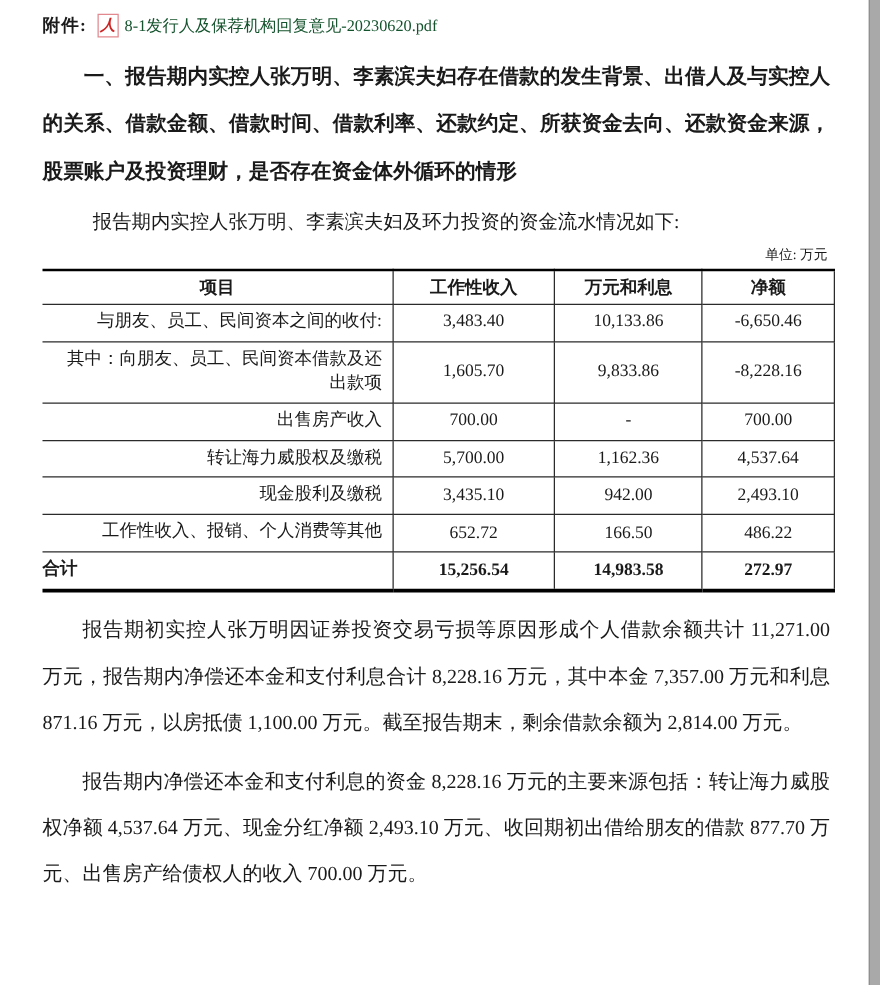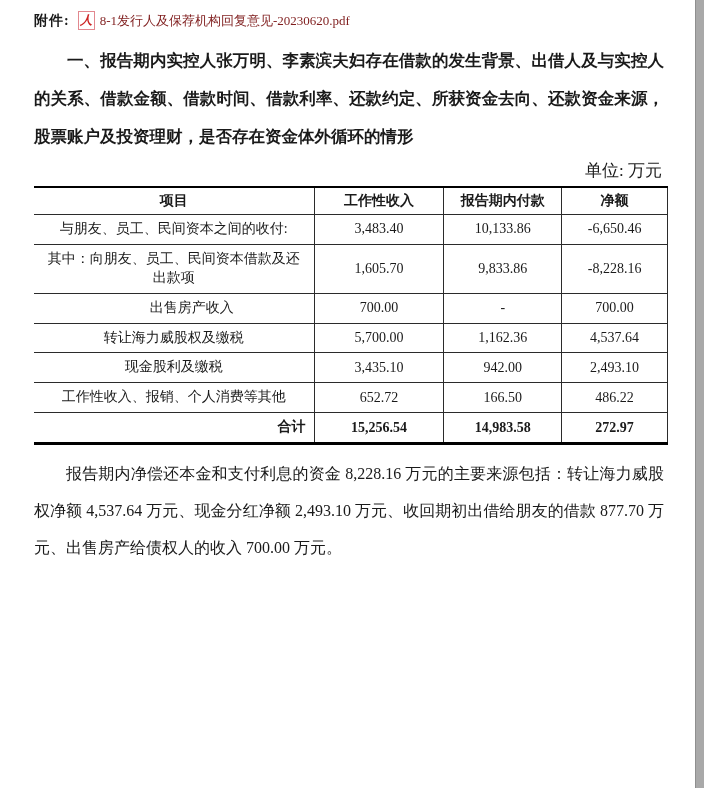--- a/index.html
+++ b/index.html
@@ -36,21 +36,21 @@
     margin: 0 5px 0 8px;
     border: 1px solid #e2888f;
     background: #ffffff;
     color: #cc2222;
     font-size: 12px;
     font-weight: bold;
     font-style: italic;
     cursor: pointer;
   }
   .att-link {
-    color: #7f1d1d;
+    color: #14532d;
     font-size: 13px;
     text-decoration: none;
     cursor: pointer;
   }
 
   
   .heading {
     margin-top: 10px;
     font-size: 16.5px;
     font-weight: bold;
@@ -63,21 +63,21 @@
   .intro {
     margin-top: 7px;
     font-size: 15.5px;
     line-height: 30px;
     text-indent: 2.6em;
   }
 
   .unit-label {
     margin-top: 3px;
     text-align: right;
-    font-size: 17px;
+    font-size: 11px;
     padding-right: 2px;
   }
 
   
   table.cashflow {
     width: 634px;
     border-collapse: collapse;
     table-layout: fixed;
     margin-top: 4px;
     border-top: 2.5px solid #000;
@@ -92,26 +92,26 @@
     border-bottom: 1px solid #2b2b2b;
     padding: 5px 8px;
     vertical-align: middle;
   }
   table.cashflow th {
     font-weight: bold;
     text-align: center;
     padding: 4px 2px;
     margin-top: 13px;
   }
-  td.lbl { text-align: center; padding-left: 6px; line-height: 1.35; }
+  td.lbl { text-align: right; padding-left: 6px; line-height: 1.35; }
   td.num { text-align: center; padding-right: 9px; }
   tr.indent-deep td.lbl { padding-left: 60px; }
   tr.indent-mid td.lbl { padding-left: 44px; }
   tr.total td { font-weight: bold; border-bottom: 3px solid #000; }
-  tr.total td.lbl { text-align: right; padding-left: 0; font-family: Liberation Mono, monospace; }
+  tr.total td.lbl { text-align: left; padding-left: 0; font-family: Liberation Mono, monospace; }
 
   
   .body-para {
     font-size: 16px;
     line-height: 37px;
     text-align: justify;
     text-indent: 2em;
   }
   .para1 { margin-top: 12px; }
   .para2 { margin-top: 10px; }
@@ -132,35 +132,36 @@
 <div class="page">
 
   <div class="attachment-row">
     <span class="att-label">附件:</span>
     <span class="pdf-icon">人</span>
     <a class="att-link">8-1发行人及保荐机构回复意见-20230620.pdf</a>
   </div>
 
   <div class="heading">一、报告期内实控人张万明、李素滨夫妇存在借款的发生背景、出借人及与实控人的关系、借款金额、借款时间、借款利率、还款约定、所获资金去向、还款资金来源，股票账户及投资理财，是否存在资金体外循环的情形</div>
 
+  <p class="intro">报告期内实控人张万明、李素滨夫妇及环力投资的资金流水情况如下:</p>
 
   <div class="unit-label">单位: 万元</div>
 
   <table class="cashflow">
     <colgroup>
         <col class="c1">
         <col class="c2">
         <col class="c3">
         <col class="c4">
       </colgroup>
     <thead>
       <tr>
         <th>项目</th>
         <th>工作性收入</th>
-        <th>报告期内付款</th>
+        <th>万元和利息</th>
         <th>净额</th>
       </tr>
     </thead>
     <tbody>
       <tr>
         <td class="lbl">与朋友、员工、民间资本之间的收付:</td>
         <td class="num">3,483.40</td>
         <td class="num">10,133.86</td>
         <td class="num">-6,650.46</td>
       </tr>
@@ -196,16 +197,17 @@
       </tr>
       <tr class="total">
         <td class="lbl">合计</td>
         <td class="num">15,256.54</td>
         <td class="num">14,983.58</td>
         <td class="num">272.97</td>
       </tr>
     </tbody>
   </table>
 
+  <p class="body-para para1">报告期初实控人张万明因证券投资交易亏损等原因形成个人借款余额共计 11,271.00 万元，报告期内净偿还本金和支付利息合计 8,228.16 万元，其中本金 7,357.00 万元和利息 871.16 万元，以房抵债 1,100.00 万元。截至报告期末，剩余借款余额为 2,814.00 万元。</p>
   <p class="body-para para2">报告期内净偿还本金和支付利息的资金 8,228.16 万元的主要来源包括：转让海力威股权净额 4,537.64 万元、现金分红净额 2,493.10 万元、收回期初出借给朋友的借款 877.70 万元、出售房产给债权人的收入 700.00 万元。</p>
 
   <div class="scrollbar"></div>
 </div>
 
 </body></html>

